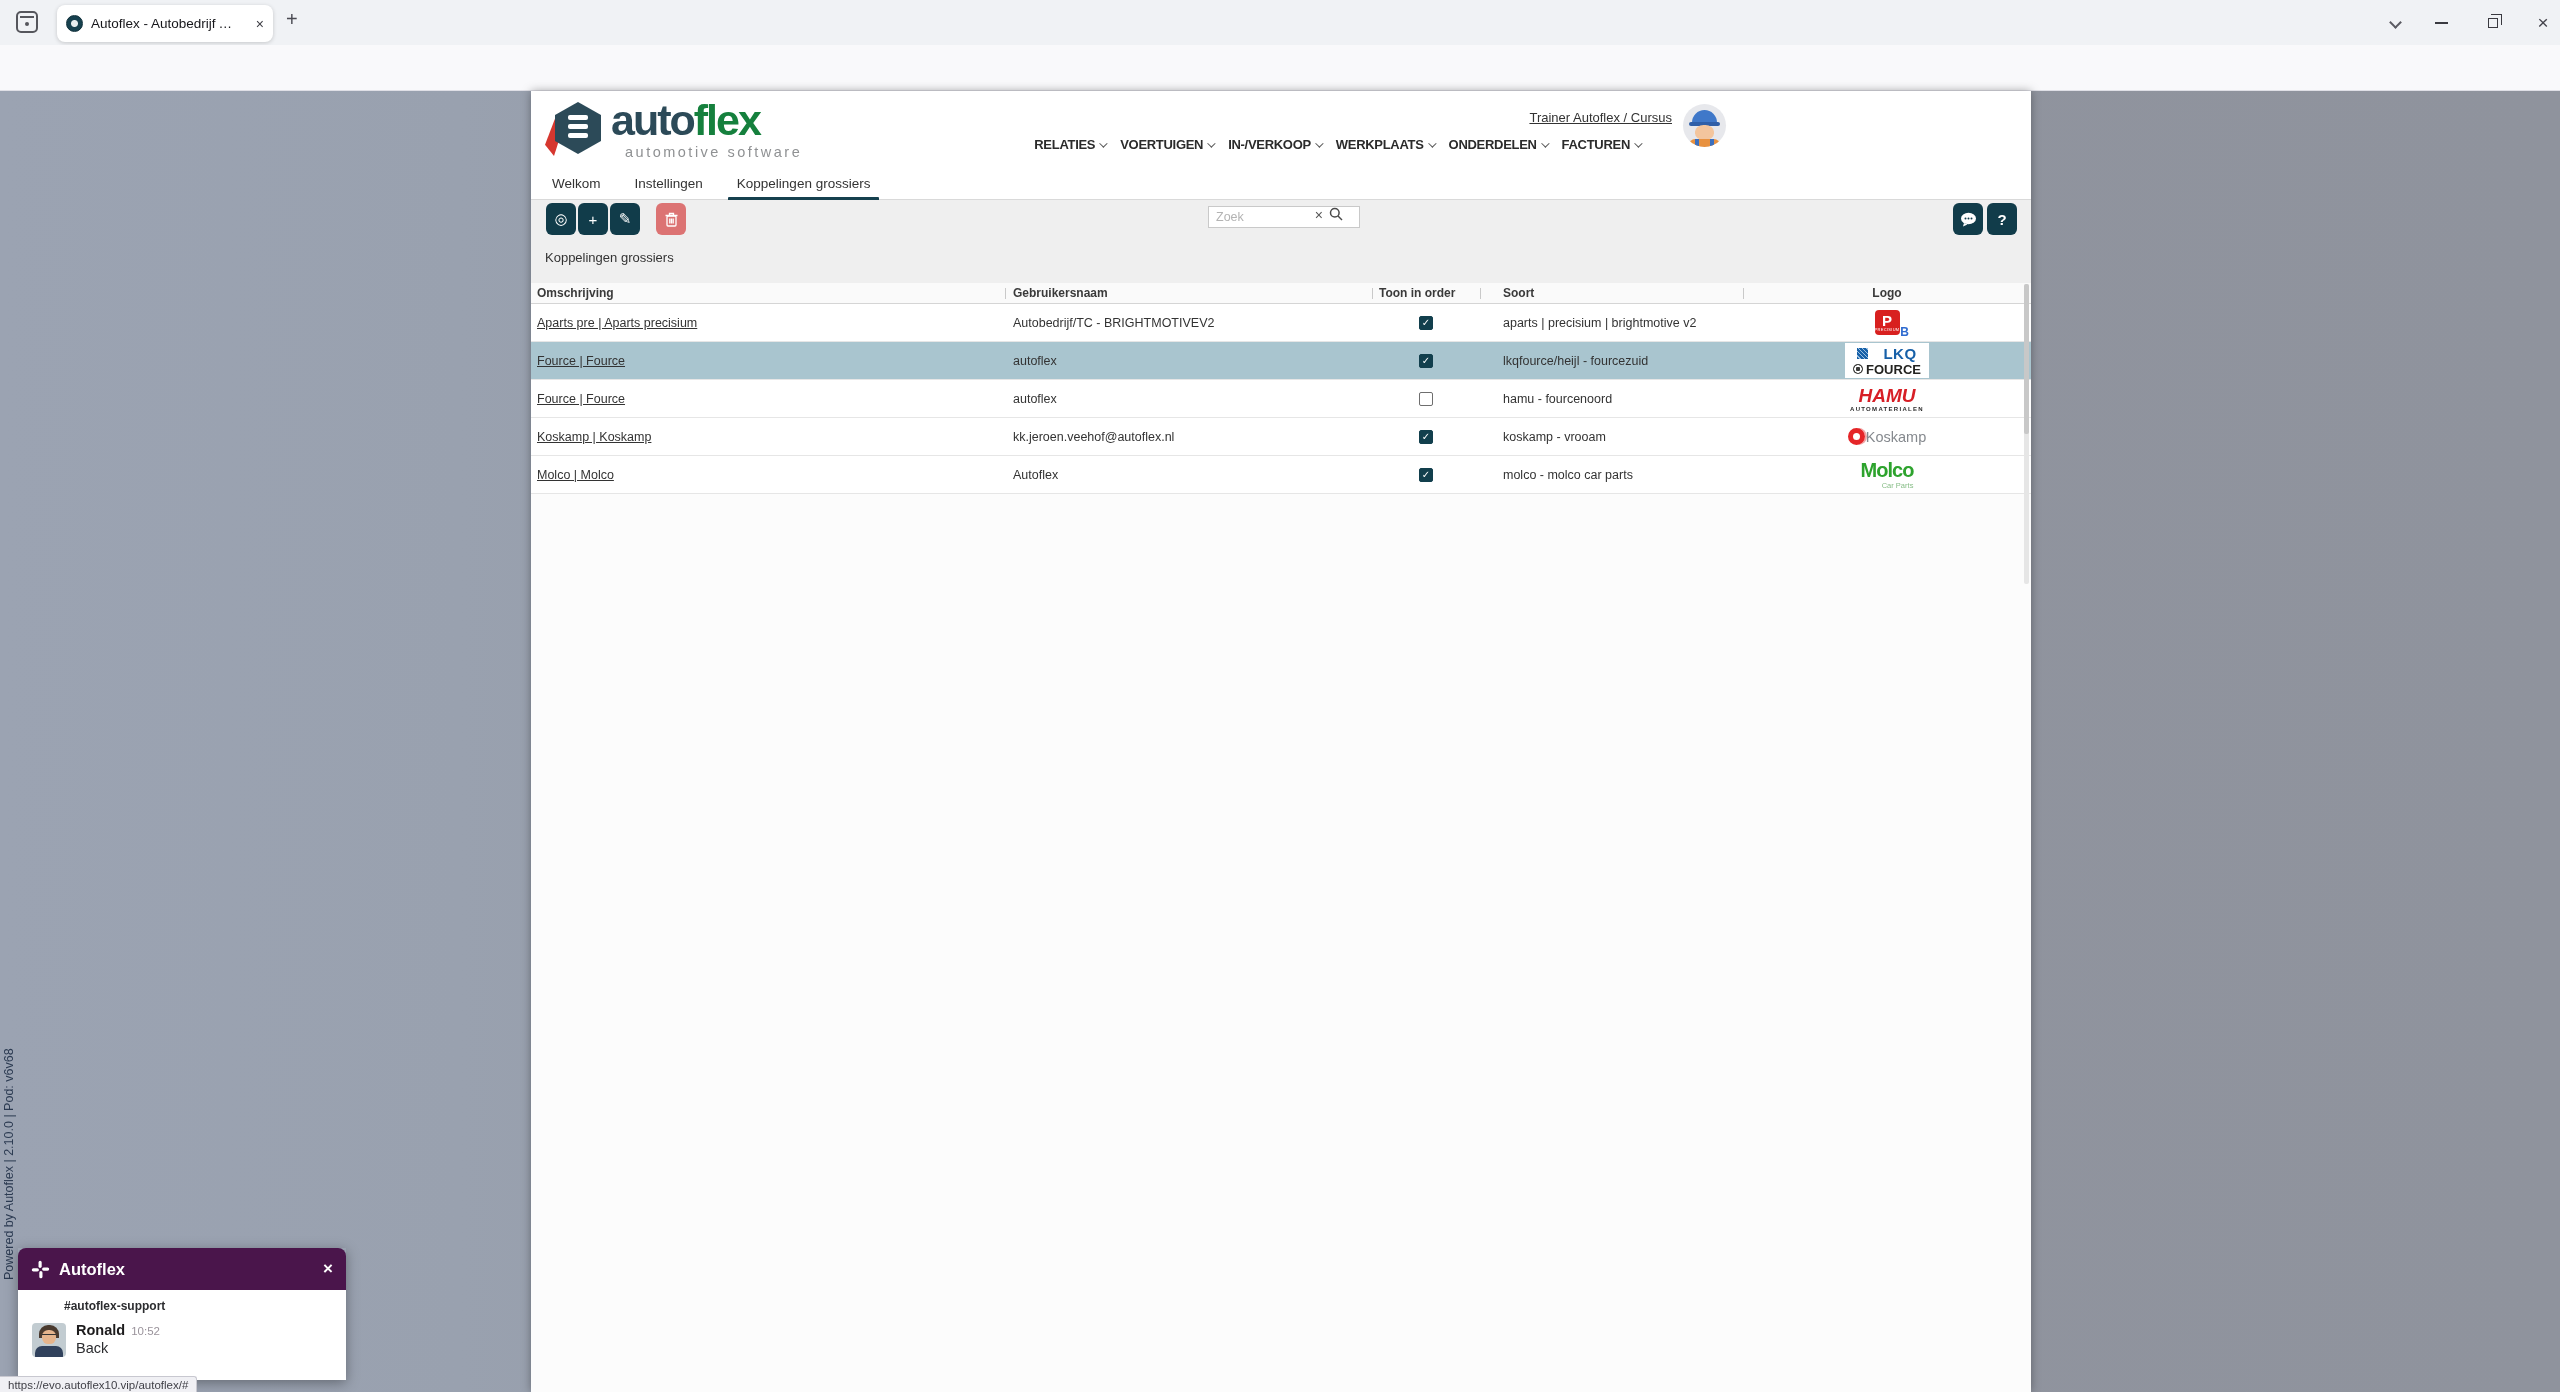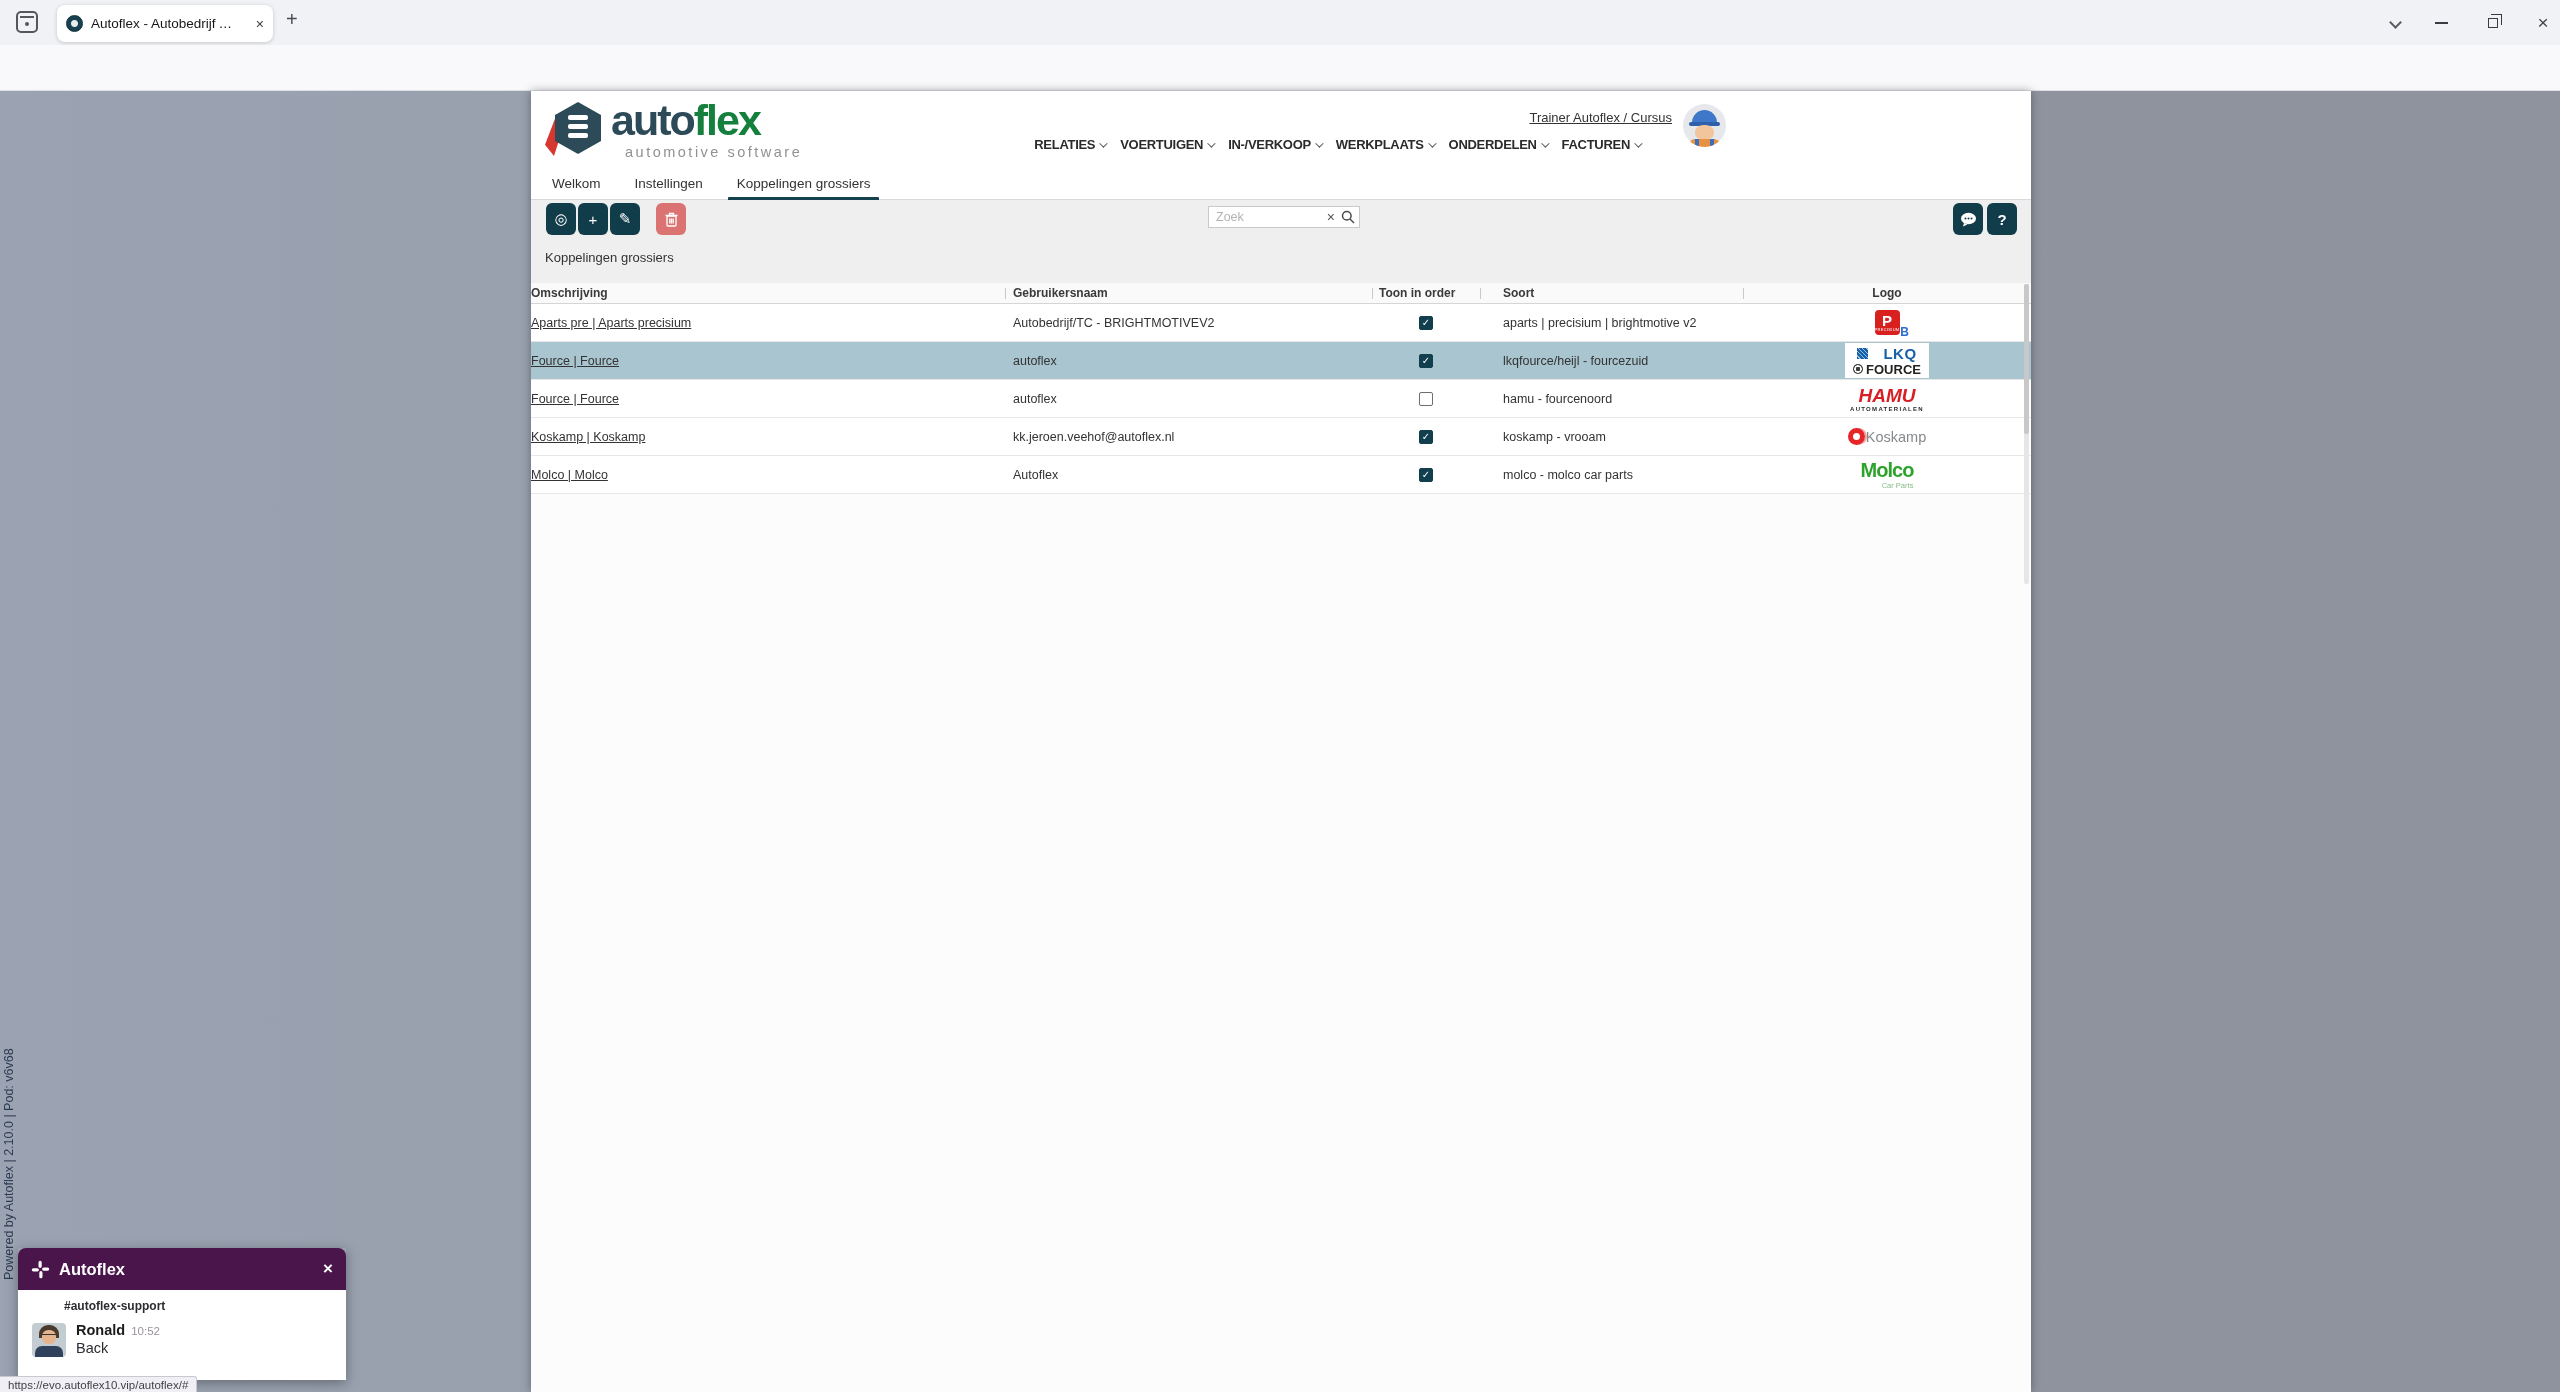--- a/index.html
+++ b/index.html
@@ -85,32 +85,32 @@
     display:flex; align-items:center; padding-left:21px; gap:34px; }
   .apptab { position:relative; font-size:13.5px; color:#333; height:33px; display:flex; align-items:center; }
   .apptab.active::after { content:""; position:absolute; left:-9px; right:-9px; bottom:-1px; height:4px; background:#15404e; border-radius:1px;}
 
   
   .graypanel { position:absolute; top:109px; left:0; width:1500px; height:83px; background:#efefef; }
   .tbtn { position:absolute; top:3px; width:30px; height:32px; border-radius:6px; background:#113c4a; color:#fff;
     display:flex; align-items:center; justify-content:center; font-size:15px; }
   .tbtn.red { background:#dc7373; }
   .searchbox { position:absolute; left:677px; top:6px; width:152px; height:22px; background:#fff; border:1px solid #c9c9c9;
-    display:flex; align-items:center; padding:0 4px 0 7px; }
+    display:flex; padding:0 16px 0 7px; }
   .searchbox input { border:none; outline:none; width:92px; font-size:12.5px; color:#333; font-family:"Liberation Sans",sans-serif; }
   .searchbox input::placeholder { color:#b3b3b3; }
   .clear-x { font-size:14px; color:#555; margin-left:auto; margin-right:6px; }
   .pagetitle { position:absolute; left:14px; top:50px; font-size:13px; color:#333; }
 
   
   .table { position:absolute; top:192px; left:0; width:1500px; }
   .thead { display:flex; height:21px; background:#fafafa; border-bottom:1px solid #d5d5d5; align-items:center; }
   .th { font-size:12px; font-weight:bold; color:#3a3a3a; position:relative; height:21px; display:flex; align-items:center; }
   .th.sep::before { content:""; position:absolute; left:0; top:5px; width:1px; height:11px; background:#c9c9c9; }
-  .c0 { width:474px; } .c1 { width:367px; padding-left:8px; } .c2 { width:108px; padding-left:7px; }
+  .c0 { width:474px; padding-left:6px; } .c1 { width:367px; padding-left:8px; } .c2 { width:108px; padding-left:7px; }
   .c3 { width:263px; padding-left:23px; } .c4 { width:288px; justify-content:center; }
   .trow { display:flex; height:38px; background:#fff; border-bottom:1px solid #e6e6e6; align-items:center; font-size:12.5px; color:#333; }
   .trow.selected { background:#a9c5cf; }
   .cell { height:38px; display:flex; align-items:center; }
   .cell a { color:#333; text-decoration:underline; }
   .cb-wrap { justify-content:center; padding-left:0 !important; }
   .checkbox { width:14px; height:14px; border:1.5px solid #6e6e6e; border-radius:2px; background:#fff;
     display:flex; align-items:center; justify-content:center; font-size:10px; color:#fff; line-height:1; }
   .checkbox.checked { background:#123f4d; border-color:#123f4d; }
 

